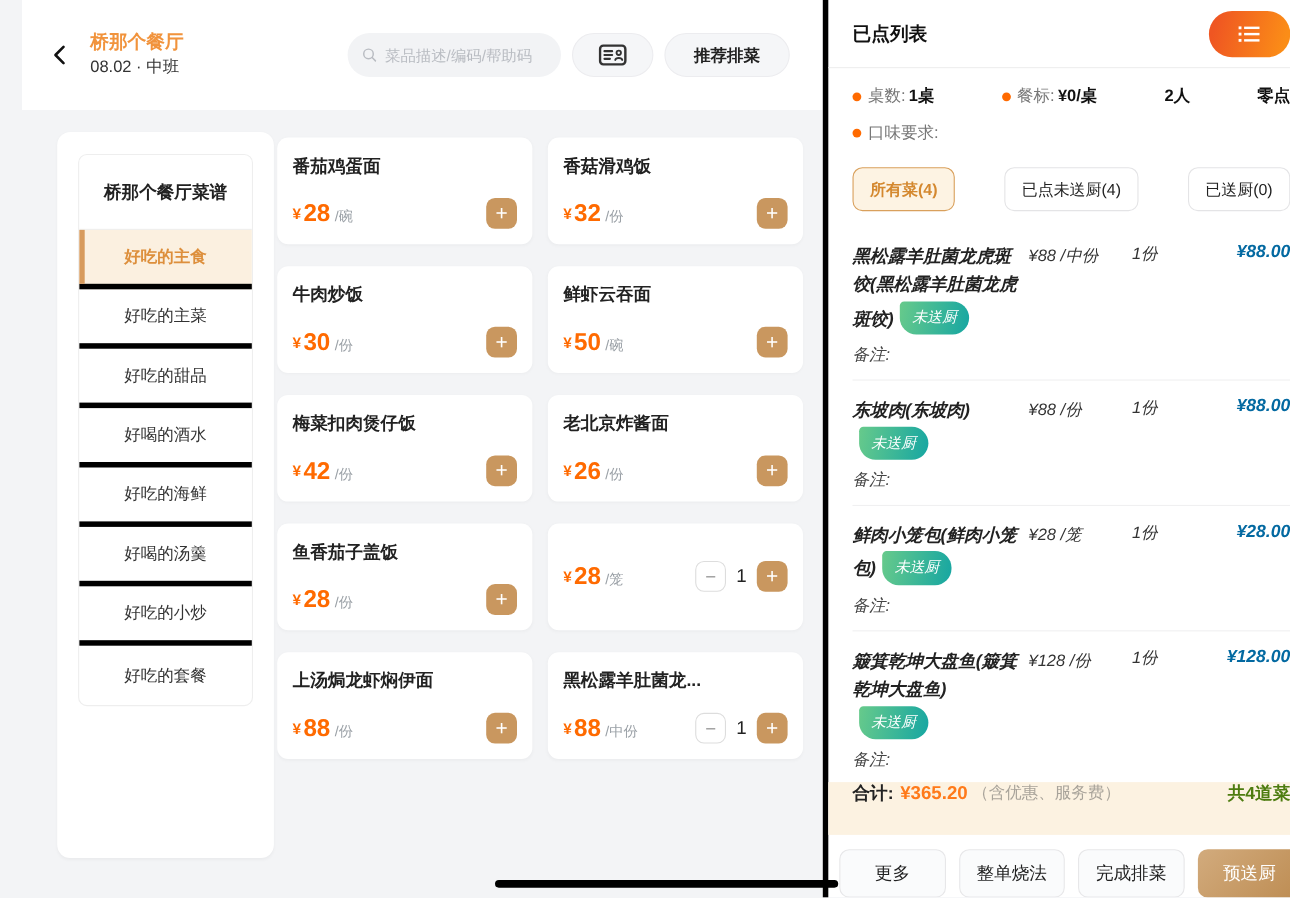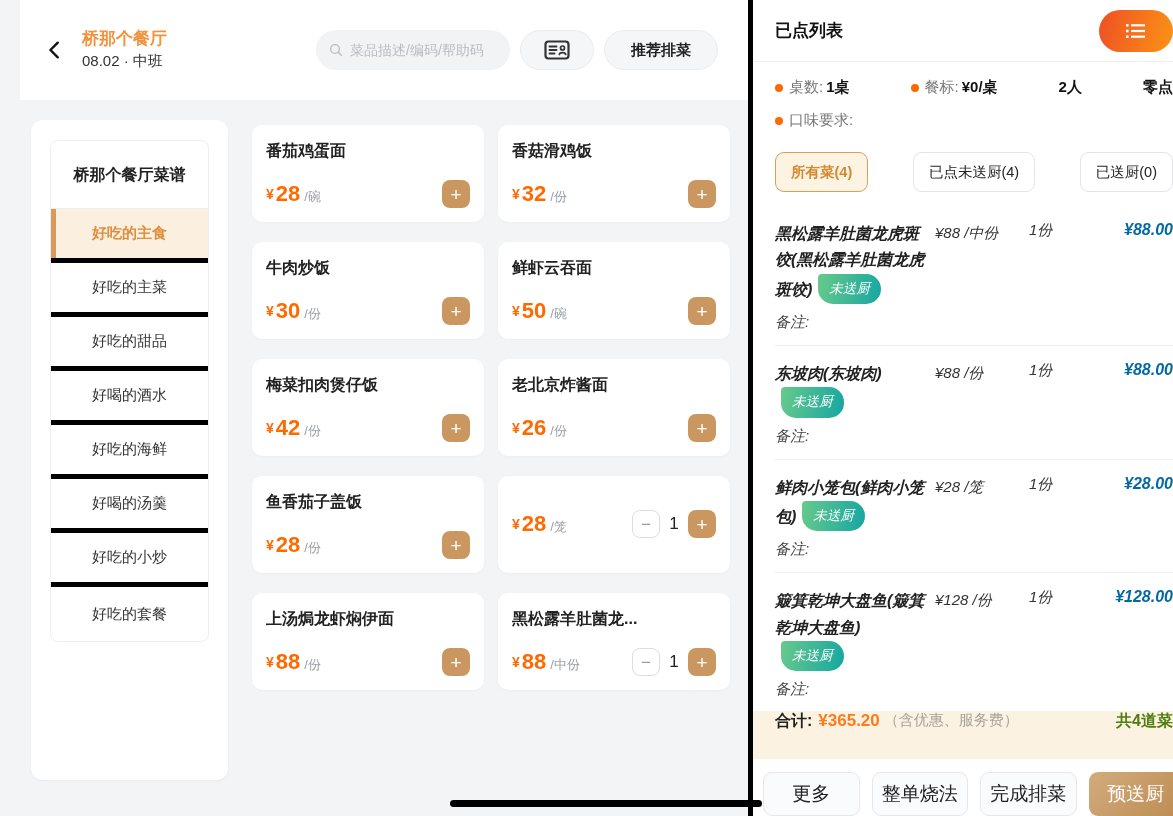--- a/index.html
+++ b/index.html
@@ -15,21 +15,21 @@
   .restaurant-name { font-size:17px; font-weight:bold; color:#f1933c; }
   .shift-info { font-size:15px; color:#333; }
   .topbar .spacer { flex:1; }
   .search-box { width:194px; height:40px; background:#f2f3f5; border-radius:20px; display:flex; align-items:center; padding:0 12px; gap:6px; }
   .search-box input { border:none; outline:none; background:transparent; font-size:14px; color:#333; width:140px; font-family:inherit; }
   .search-box input::placeholder { color:#b9bcc2; }
   .iconcard-btn { width:74px; height:40px; border-radius:20px; background:#f5f6f8; border:1px solid #ececef; display:flex; align-items:center; justify-content:center; cursor:pointer; }
   .recommend-btn { height:40px; padding:0 26px; border-radius:20px; background:#f5f6f8; border:1px solid #ececef; font-size:15px; color:#222; font-weight:600; cursor:pointer; margin-right:8px; font-family:inherit; }
 
   .content { flex:1; position:relative; }
-  .sidebar-card { position:absolute; left:11px; top:20px; width:197px; height:660px; background:#fff; border-radius:12px; box-shadow:0 1px 3px rgba(0,0,0,.04); padding:20px 0; }
+  .sidebar-card { position:absolute; left:32px; top:20px; width:197px; height:660px; background:#fff; border-radius:12px; box-shadow:0 1px 3px rgba(0,0,0,.04); padding:20px 0; }
   .cat-box { margin:0 19px; border:1px solid #eee; border-radius:8px; overflow:hidden; }
   .cat-title { font-size:16px; font-weight:bold; color:#222; text-align:center; padding:24px 0 22px; border-bottom:1px solid #eee; }
   .cat-item { height:54px; display:flex; align-items:center; justify-content:center; font-size:15px; color:#333; border-bottom:5px solid #000000; cursor:pointer; position:relative; }
   .cat-item:last-child { border-bottom:none; }
   .cat-item.active { background:#fbf0e0; color:#dd8f3c; font-weight:bold; }
   .cat-item.active::before { content:""; position:absolute; left:0; top:0; bottom:0; width:5px; background:#d79a5c; }
 
   .dish-grid { position:absolute; left:232px; top:25px; width:478px; display:grid; grid-template-columns:232px 232px; column-gap:14px; row-gap:20px; }
   .dish-card { background:#fff; border-radius:10px; height:97px; padding:16px 14px 14px; box-shadow:0 1px 3px rgba(0,0,0,.03); cursor:pointer; }
   .dish-name { font-size:16px; font-weight:bold; color:#222; white-space:nowrap; overflow:hidden; }
@@ -71,21 +71,21 @@
   .oi-note { grid-column:1 / -1; font-size:15px; color:#444; margin-top:9px; }
 
   .total-bar { height:48px; background:#fcf2e1; display:flex; align-items:flex-start; padding:0 20px 0 22px; }
   .total-label { font-size:16px; font-weight:bold; color:#222; }
   .total-amount { font-size:17px; font-weight:bold; color:#ff7a1a; margin-left:6px; }
   .total-note { font-size:15px; color:#a8a39a; margin-left:4px; }
   .total-bar .spacer { flex:1; }
   .total-count { font-size:16px; font-weight:bold; color:#4d7c0f; }
 
   .actions-row { display:flex; gap:12px; padding:13px 10px 0; }
-  .action-btn { flex:1; height:44px; border-radius:9px; background:#fafbfc; border:1px solid #e7e7e9; font-size:19px; color:#222; cursor:pointer; font-family:inherit; }
+  .action-btn { flex:1; height:44px; border-radius:9px; background:#fafbfc; border:1px solid #e7e7e9; font-size:16px; color:#222; cursor:pointer; font-family:inherit; }
   .action-btn.primary { background:linear-gradient(135deg,#d2ab7d,#bd8c52); border:none; color:#fff; }
 
   .home-indicator { position:absolute; left:430px; bottom:9px; width:312px; height:7px; border-radius:4px; background:#000; }
 </style>
 </head>
 <body>
 
 <div class="app">
 
   <div class="left">

